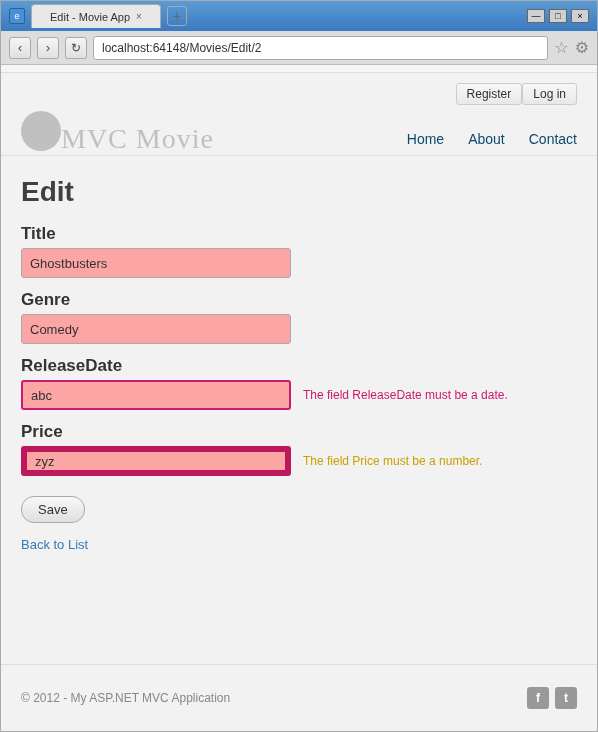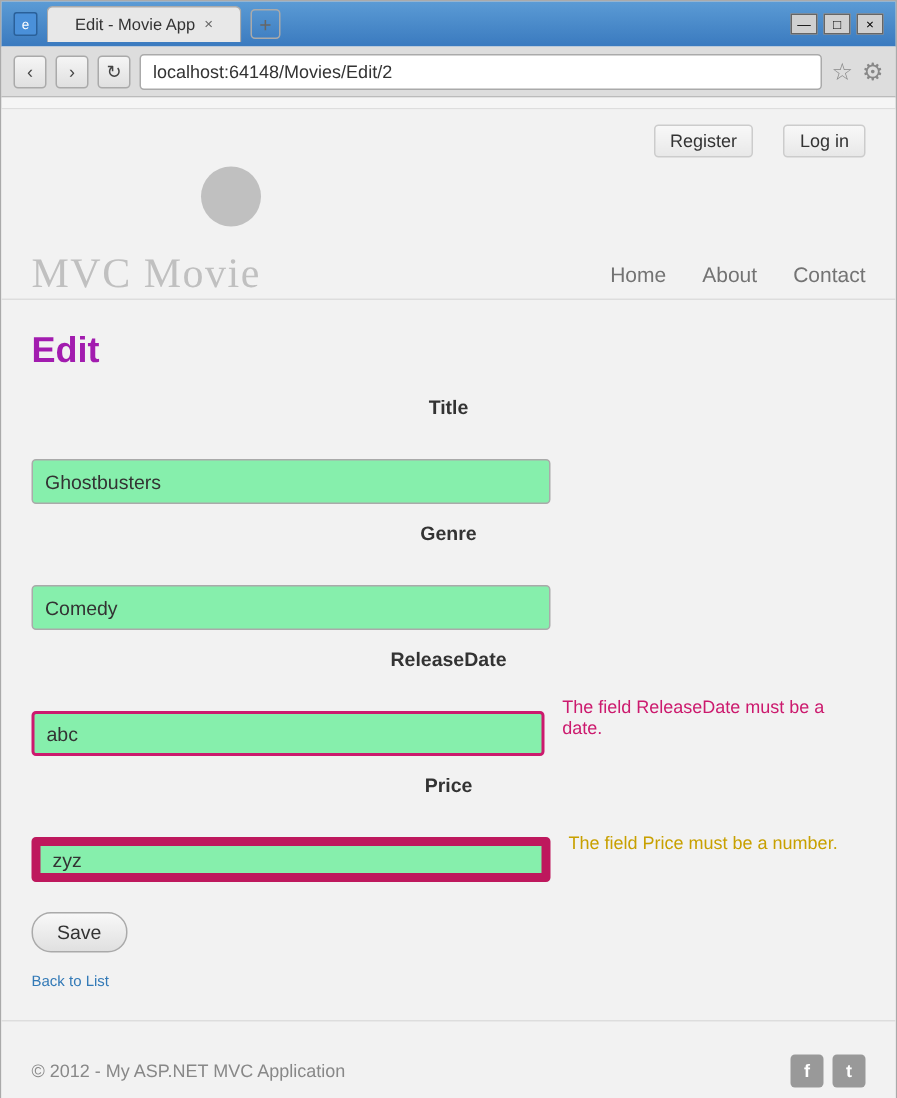--- a/index.html
+++ b/index.html
@@ -157,40 +157,40 @@
     
     .app-header {
       background: #f2f2f2;
       padding: 10px 20px 0 20px;
       border-bottom: 1px solid #ddd;
     }
     .header-top {
       display: flex;
       justify-content: flex-end;
       align-items: center;
-      gap: 20px;
+      gap: 0;
       margin-bottom: 6px;
     }
     .header-btn {
       padding: 3px 10px;
       border: 1px solid #ccc;
       background: linear-gradient(to bottom, #f8f8f8, #e8e8e8);
       border-radius: 3px;
       font-size: 12px;
       cursor: pointer;
       color: #333;
     }
     .header-nav {
       display: flex;
       justify-content: flex-end;
       gap: 24px;
       padding-bottom: 8px;
     }
     .nav-link {
-      color: #737373;
+      color: #0c4a6e;
       font-size: 14px;
       text-decoration: none;
       cursor: pointer;
     }
     .app-title {
       font-family: Georgia, serif;
       font-size: 28px;
       color: #c0c0c0;
       font-weight: normal;
       letter-spacing: 1px;
@@ -204,47 +204,45 @@
     }
 
     
     .main-content {
       padding: 20px 20px;
       background: #f2f2f2;
       flex: 1;
     }
 
     .page-heading {
-      font-size: 24px;
+      font-size: 28px;
       font-weight: bold;
-      color: #a21caf;
+      color: #404040;
       margin-bottom: 16px;
     }
 
     .form-group {
       margin-bottom: 12px;
     }
     .field-label {
       display: block;
       font-weight: bold;
       color: #333;
-      font-size: 13px;
+      font-size: 17px;
       margin-bottom: 4px;
-      text-align: center;
     }
     .field-input {
-      width: 346px;
+      width: 270px;
       height: 30px;
       border: 1px solid #aaa;
       border-radius: 3px;
       padding: 0 8px;
       font-size: 13px;
-      background: #86efac;
-      color: #333;
-      margin-top: 23px;
+      background: #fca5a5;
+      color: #333;
     }
     .field-input.error-release {
       border: 2px solid #cc1a6e;
     }
     .field-input.error-price {
       border: 6px solid #be185d;
     }
     .field-row {
       display: flex;
       align-items: center;
@@ -264,21 +262,21 @@
       cursor: pointer;
       color: #333;
       margin-top: 8px;
     }
 
     .back-link {
       display: block;
       margin-top: 14px;
       color: #337ab7;
       text-decoration: none;
-      font-size: 10px;
+      font-size: 13px;
       cursor: pointer;
     }
 
     
     .page-footer {
       background: #f2f2f2;
       border-top: 1px solid #ddd;
       padding: 22px 20px;
       display: flex;
       align-items: center;
@@ -335,21 +333,21 @@
   <div class="bookmark-bar"></div>
 
   <div class="page-content">
 
     <div class="app-header">
       <div class="header-top">
         <button class="header-btn">Register</button>
         <button class="header-btn">Log in</button>
       </div>
       <div style="display:flex; justify-content:space-between; align-items:flex-end;">
-        <div style="display:flex; align-items:flex-end; gap:12px;flex-direction:column;">
+        <div style="display:flex; align-items:flex-end; ">
           <div class="avatar-circle"></div>
           <span class="app-title">MVC Movie</span>
         </div>
         <div class="header-nav">
           <a class="nav-link">Home</a>
           <a class="nav-link">About</a>
           <a class="nav-link">Contact</a>
         </div>
       </div>
     </div>

